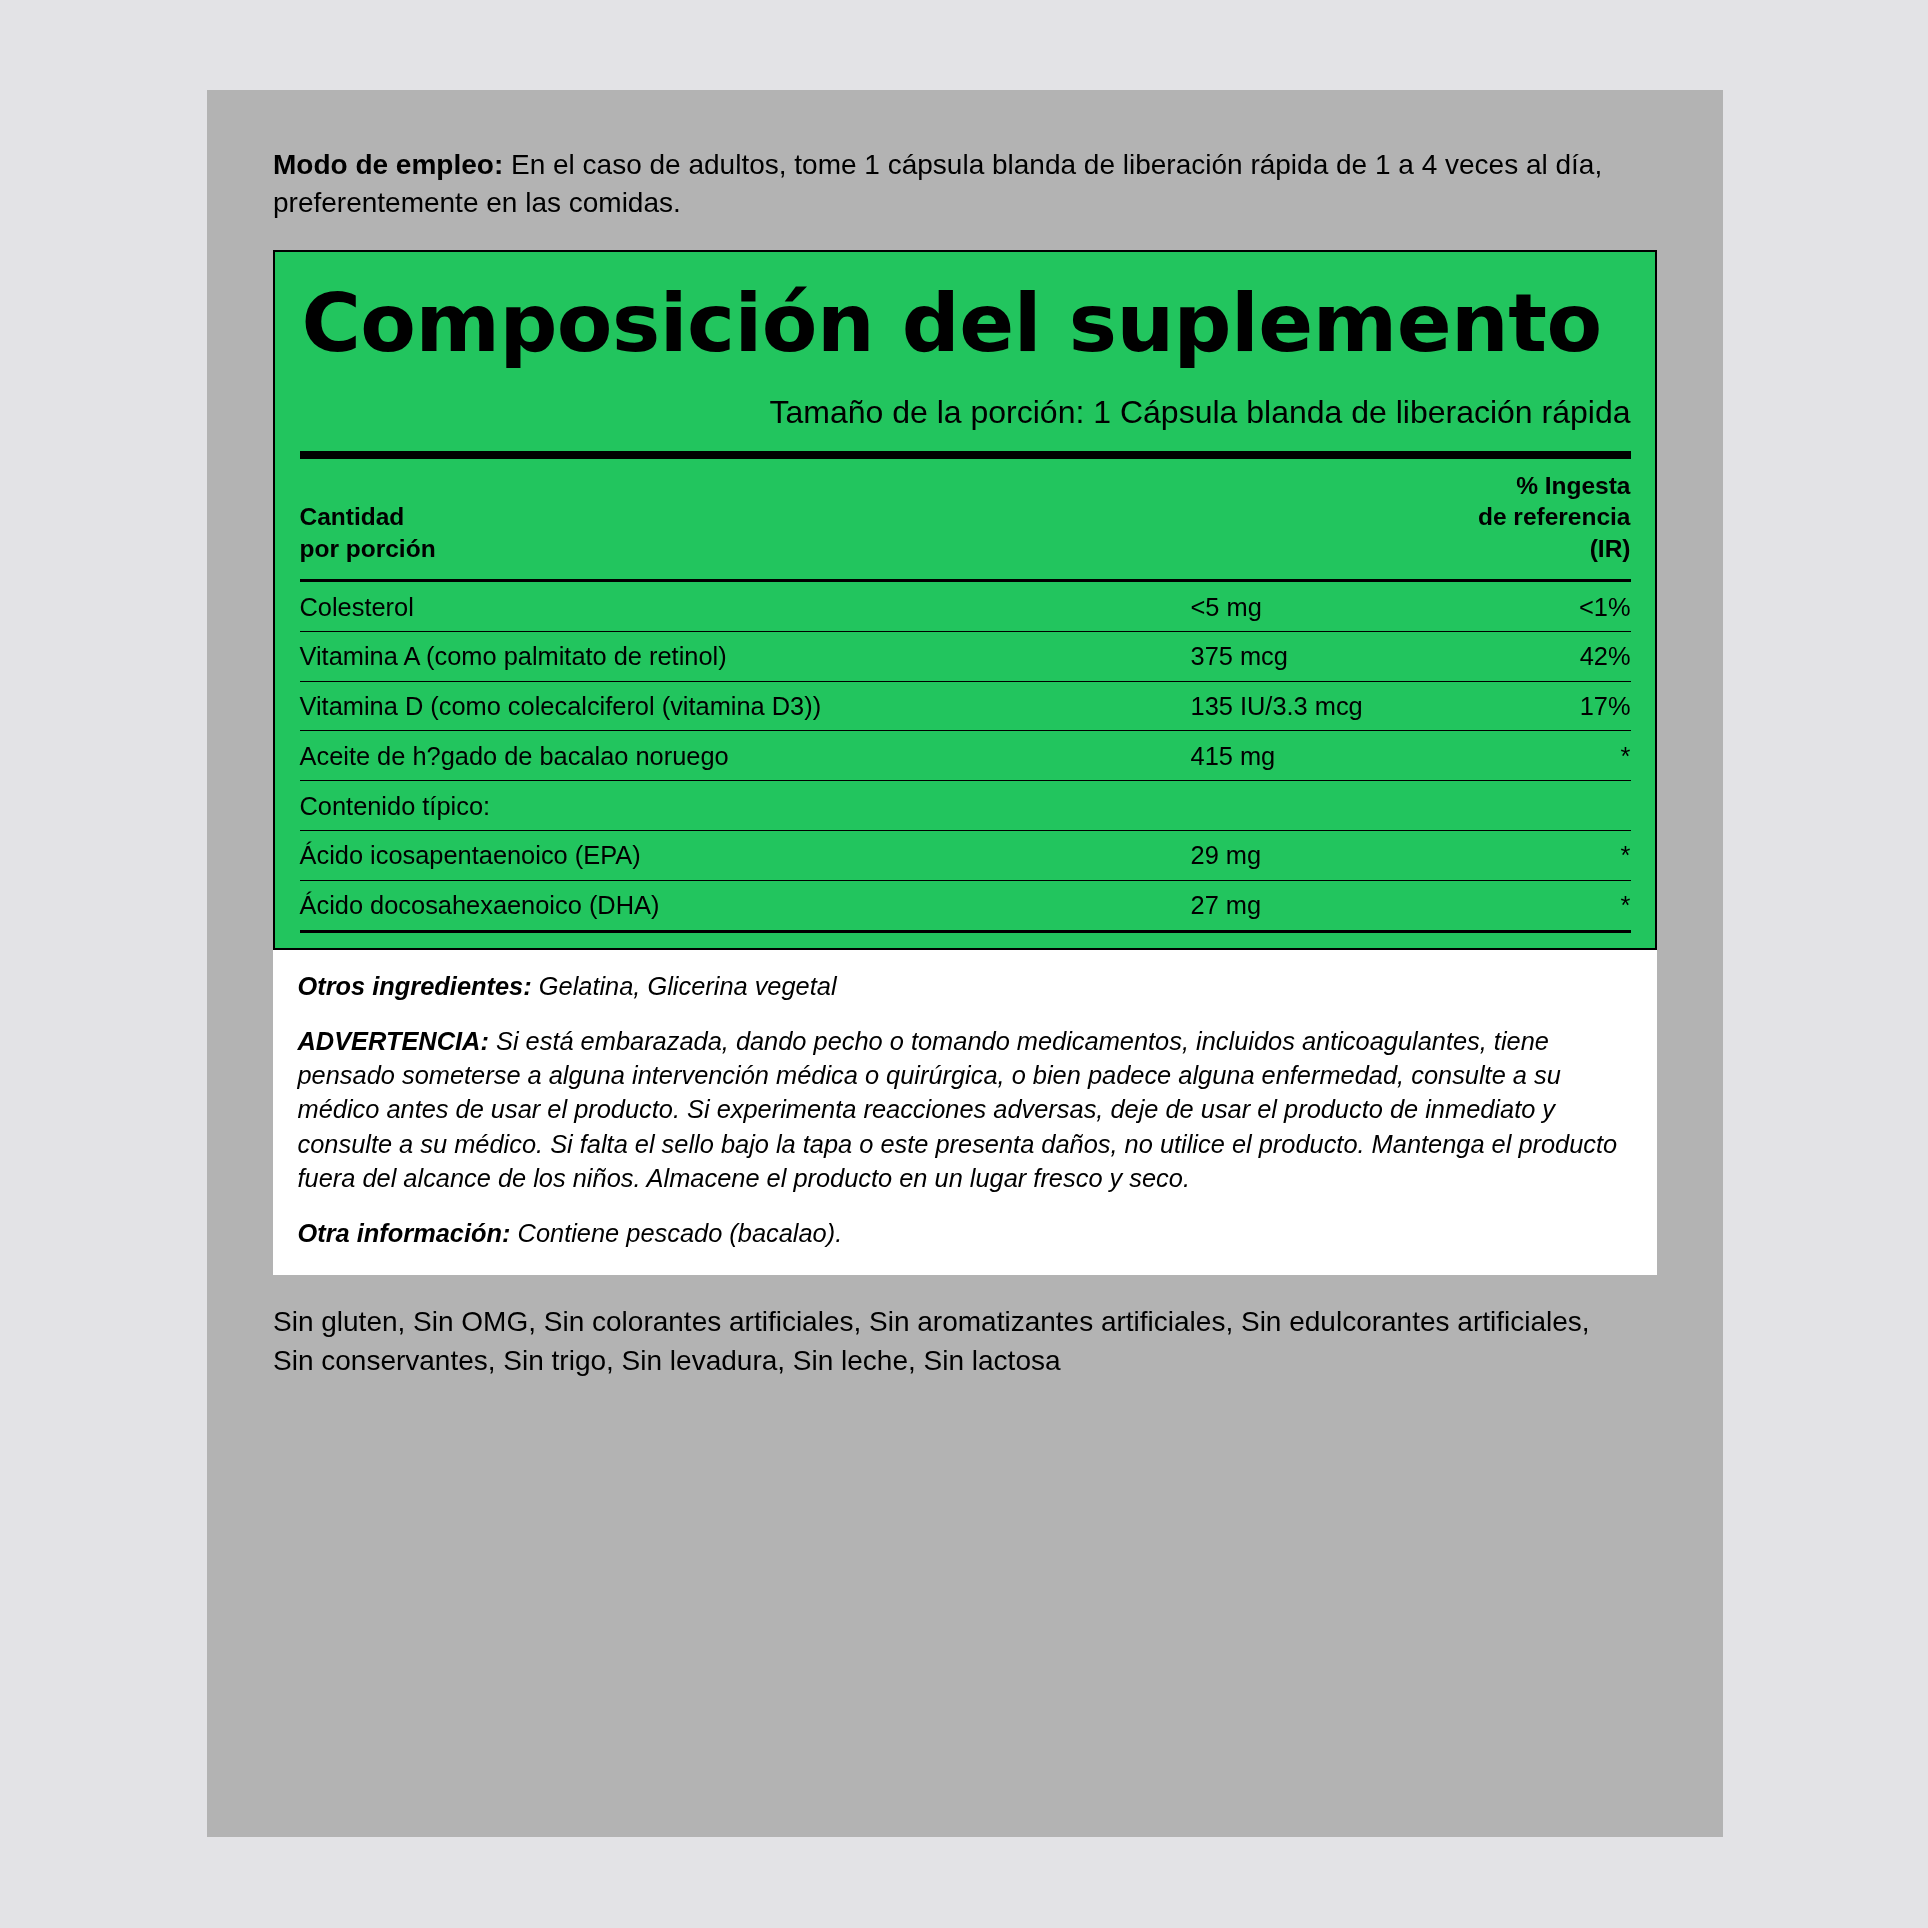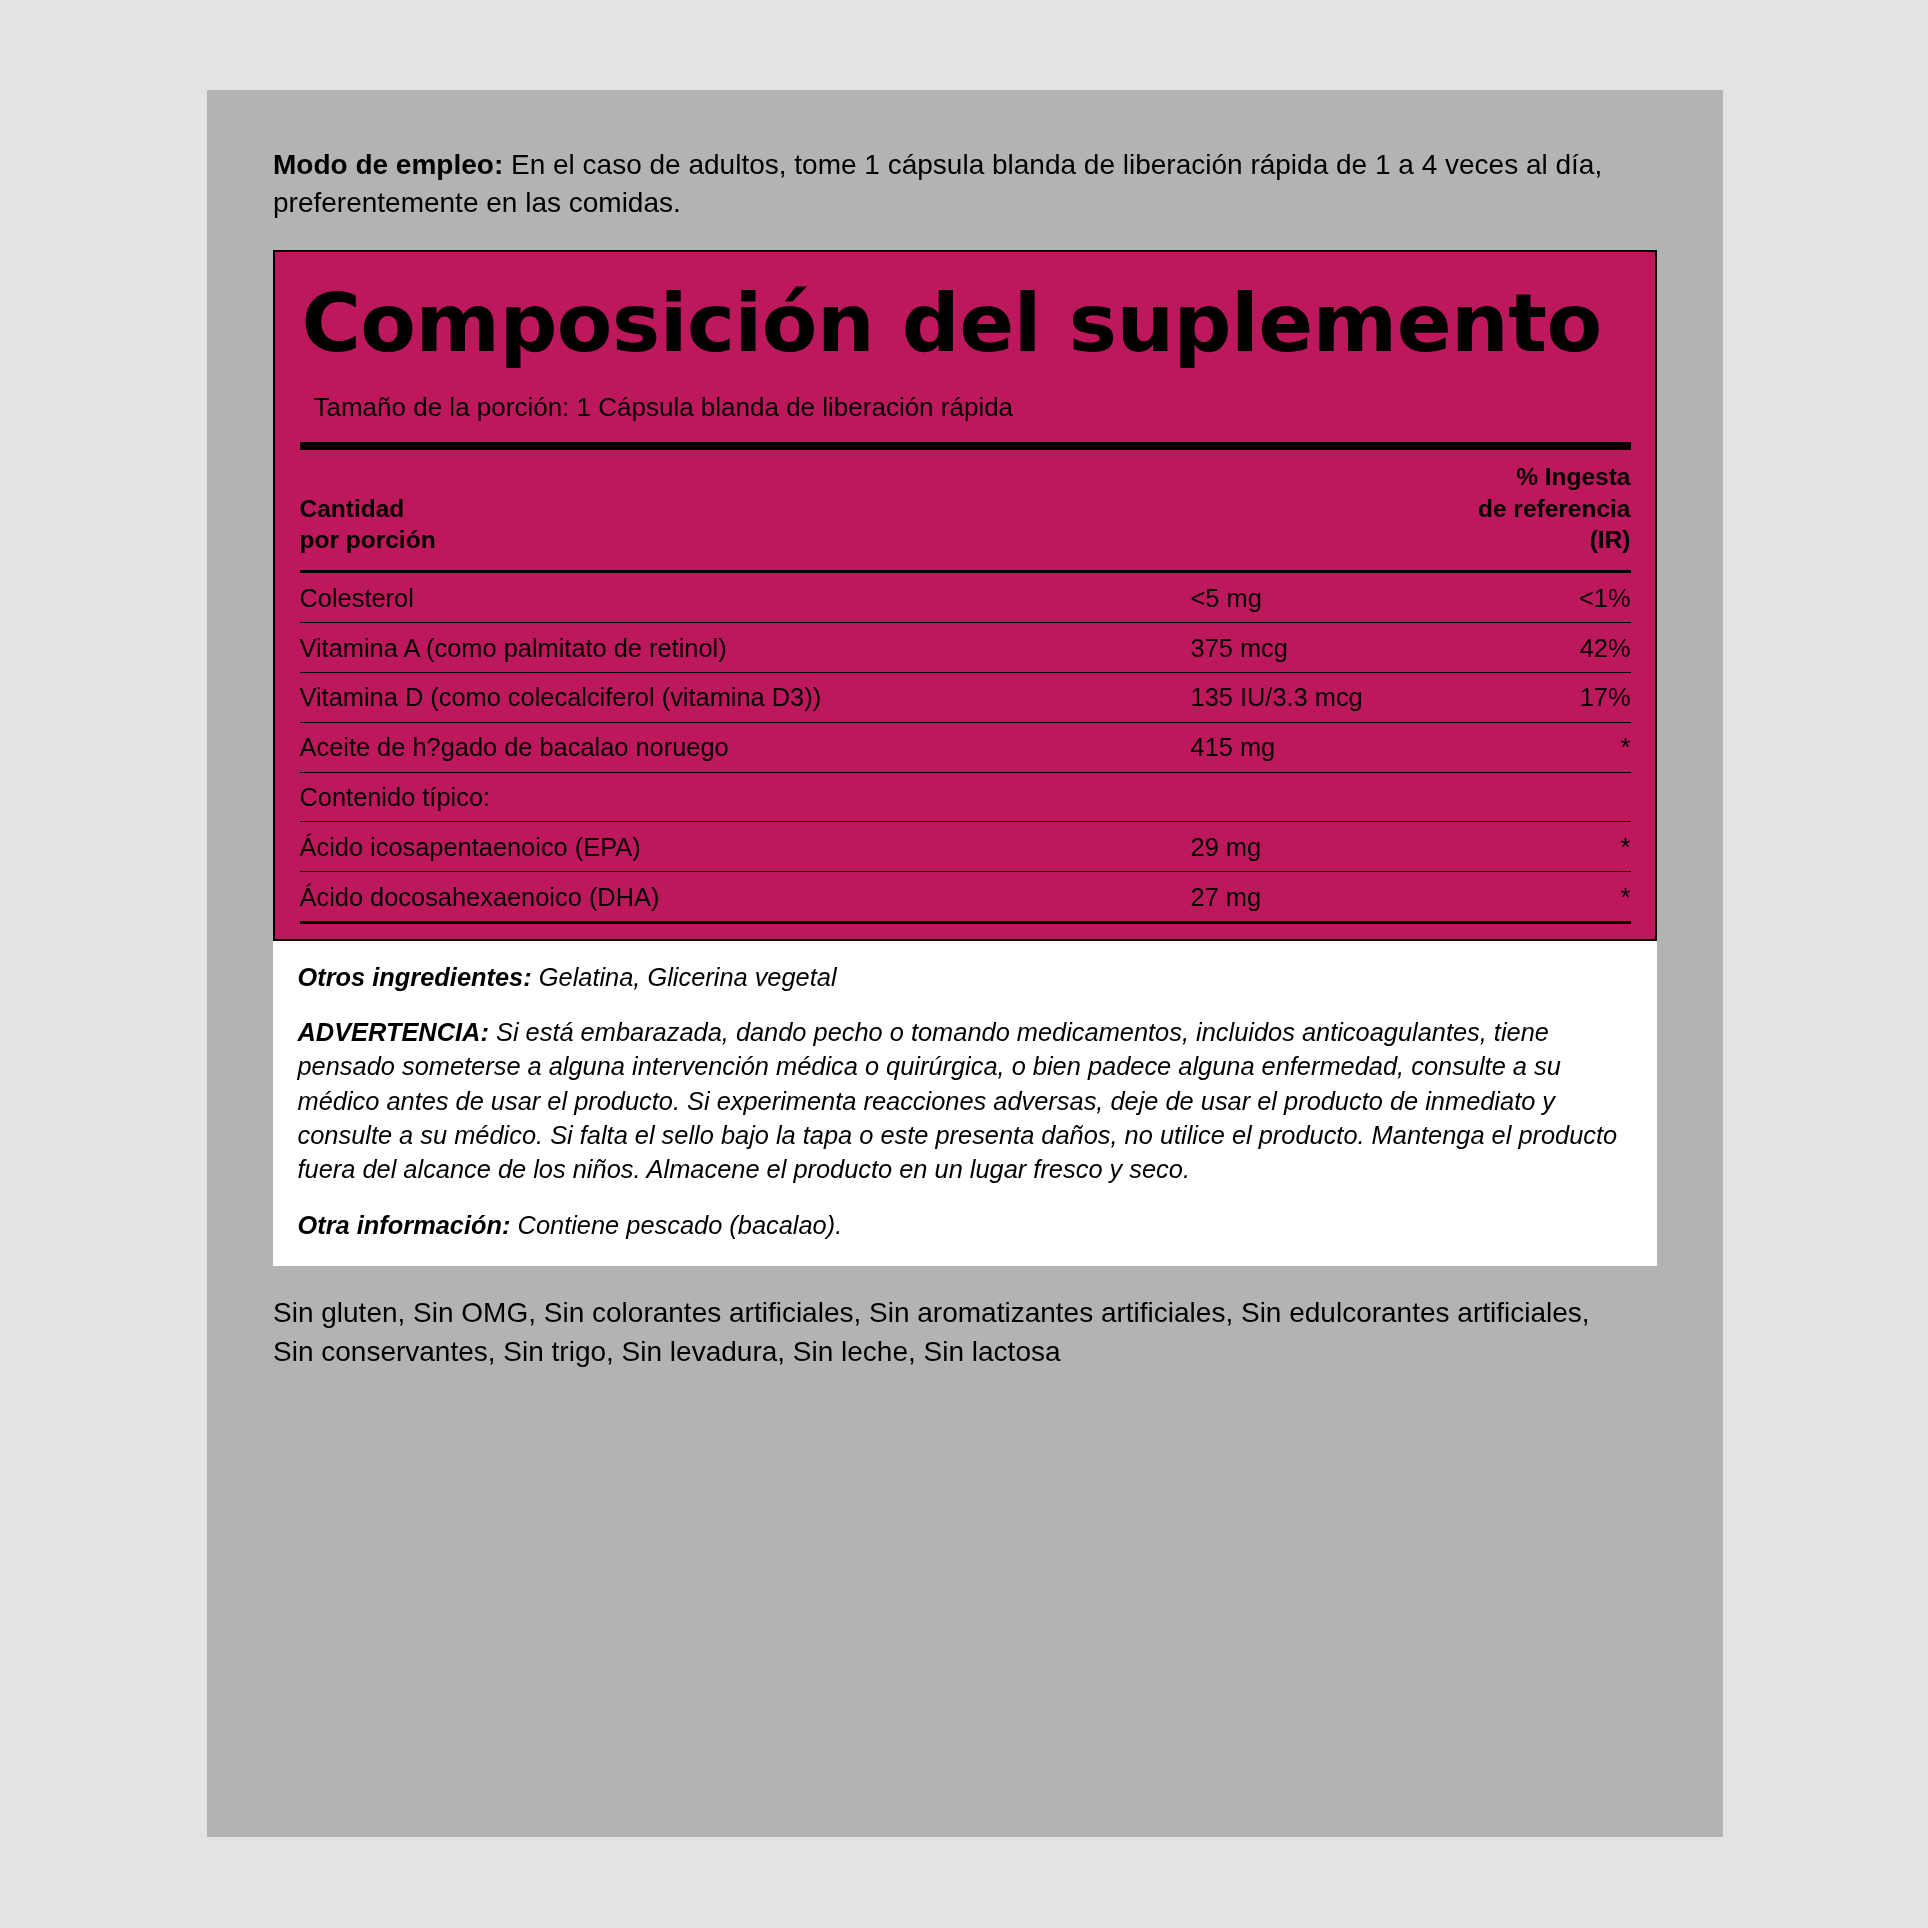--- a/index.html
+++ b/index.html
@@ -32,39 +32,40 @@
     color: #000;
     margin: 0 0 28px 0;
     max-width: 1394px;
   }
   .directions .lead {
     font-weight: bold;
     margin-top: 6px;
   }
 
   .facts-panel {
-    background: #be185d;
+    background: #22c55e;
     border: 2.8px solid #000;
     padding: 24.5px 24.5px 15px 24.5px;
     box-sizing: border-box;
   }
 
   .facts-title {
     font-family: "DejaVu Sans", sans-serif;
     font-weight: bold;
     font-size: 81px;
     line-height: 1.02;
     letter-spacing: -0.5px;
     margin: 5.6px 0 24.5px 1.9px;
   }
 
   .serving-line {
-    font-size: 26px;
+    font-size: 32px;
     line-height: 1.45;
     margin-left: 14px;
+    text-align: right;
   }
 
   .rule-thick {
     border-top: 8.5px solid #000;
     margin-top: 15px;
   }
   .rule-medium {
     border-top: 3.8px solid #000;
   }
 

